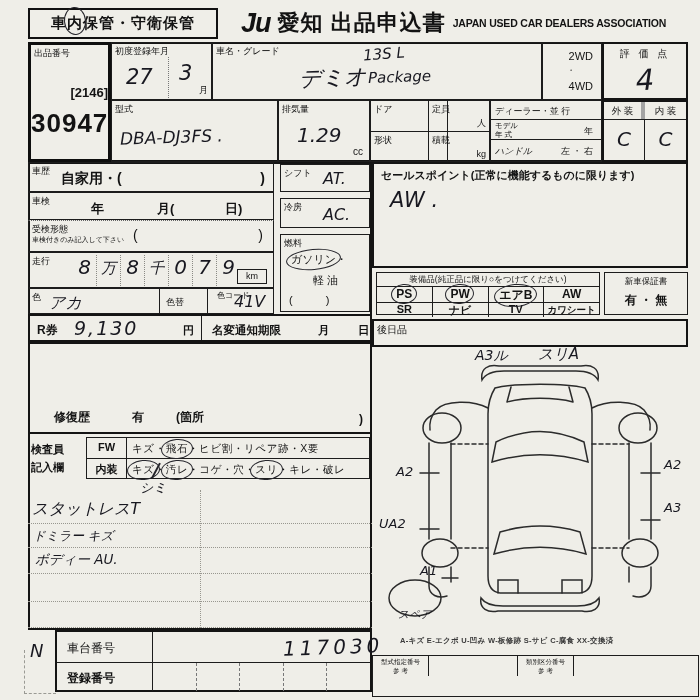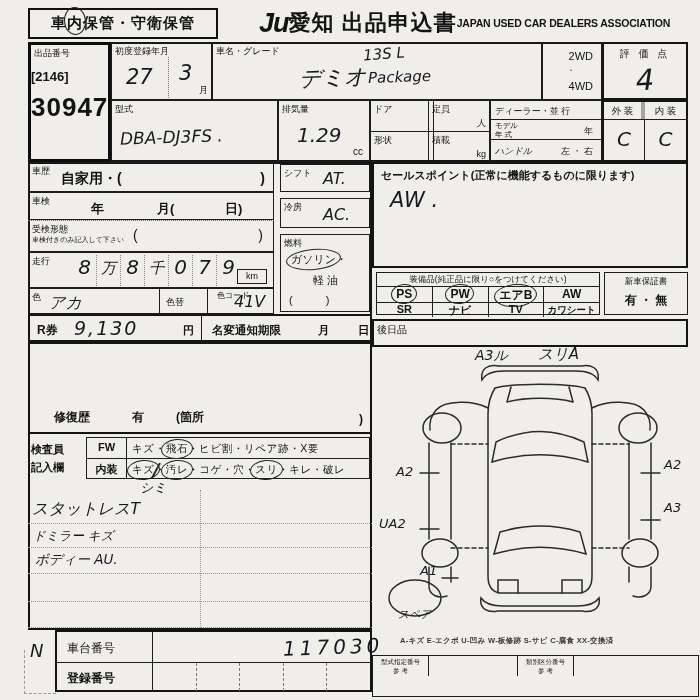--- a/index.html
+++ b/index.html
@@ -25,31 +25,31 @@
 </head>
 <body>
 
 <div class="page">
 
   <div class="abs storage" style="left:28px;top:8px;width:190px;height:31px;">
     <span>車</span>
       <span class="mk mkt">内</span>
       <span>保管・守衛保管</span>
   </div>
-  <div class="abs" style="left:241px;top:6px;height:34px;display:flex;align-items:center;margin-left:18px;">
+  <div class="abs" style="left:241px;top:6px;height:34px;display:flex;align-items:center;gap:7px;">
     <span class="logo">Ju</span>
     <span class="title-jp">愛知 出品申込書</span>
     <span class="title-en">JAPAN USED CAR DEALERS ASSOCIATION</span>
   </div>
 
   <div class="abs b2" style="left:28px;top:42px;width:660px;height:120px;pointer-events:none;"></div>
 
   <div class="abs b3" style="left:28px;top:42px;width:83px;height:120px;">
     <span class="cell-lbl">出品番号</span>
-    <div style="text-align:left;margin-top:24px;font-size:13px;font-weight:bold;">[2146]</div>
+    <div style="text-align:right;margin-top:40px;font-size:13px;font-weight:bold;">[2146]</div>
     <div style="text-align:center;margin-top:8px;font-size:26px;font-weight:bold;letter-spacing:1px;">30947</div>
   </div>
 
   <div class="abs b1" style="left:111px;top:42px;width:101px;height:58px;">
     <span class="cell-lbl">初度登録年月</span>
     <span class="hw abs" style="left:14px;top:22px;font-size:21px;">27</span>
     <div class="abs" style="left:56px;top:14px;width:42px;height:41px;border-left:1px dotted #777;">
       <span class="hw abs" style="left:10px;top:4px;font-size:21px;">3</span>
       <span class="abs" style="right:2px;bottom:1px;font-size:9px;">月</span>
     </div>
@@ -77,21 +77,21 @@
     <span class="cell-lbl">型式</span>
     <span class="hw abs" style="left:8px;top:26px;font-size:17px;transform:rotate(-2deg);">DBA-DJ3FS .</span>
   </div>
 
   <div class="abs b1" style="left:278px;top:100px;width:92px;height:62px;">
     <span class="cell-lbl">排気量</span>
     <span class="hw abs" style="left:18px;top:22px;font-size:20px;">1.29</span>
     <span class="abs" style="right:6px;bottom:4px;font-size:10px;">cc</span>
   </div>
 
-  <div class="abs b1" style="left:370px;top:100px;width:64px;height:62px;">
+  <div class="abs b1" style="left:370px;top:100px;width:78px;height:62px;">
     <div style="height:30px;border-bottom:1px solid #1c1c1c;position:relative;">
         <span class="cell-lbl">ドア</span>
       </div>
     <div style="position:relative;height:28px;">
         <span class="cell-lbl">形状</span>
       </div>
   </div>
 
   <div class="abs b1" style="left:428px;top:100px;width:62px;height:62px;">
     <div style="height:30px;border-bottom:1px solid #1c1c1c;position:relative;">

